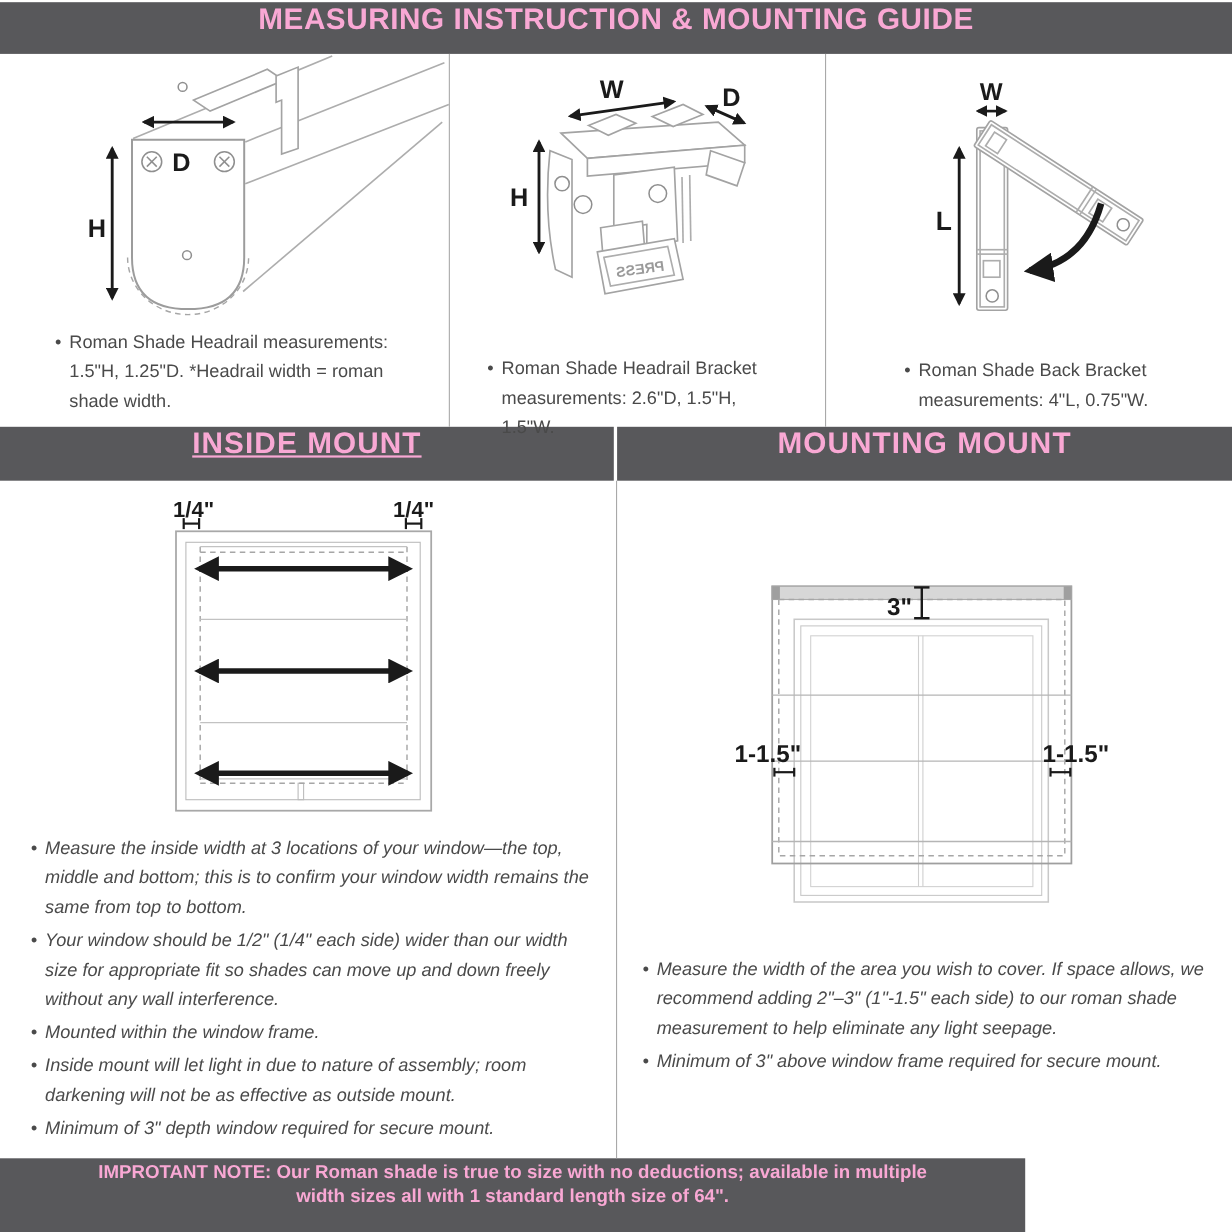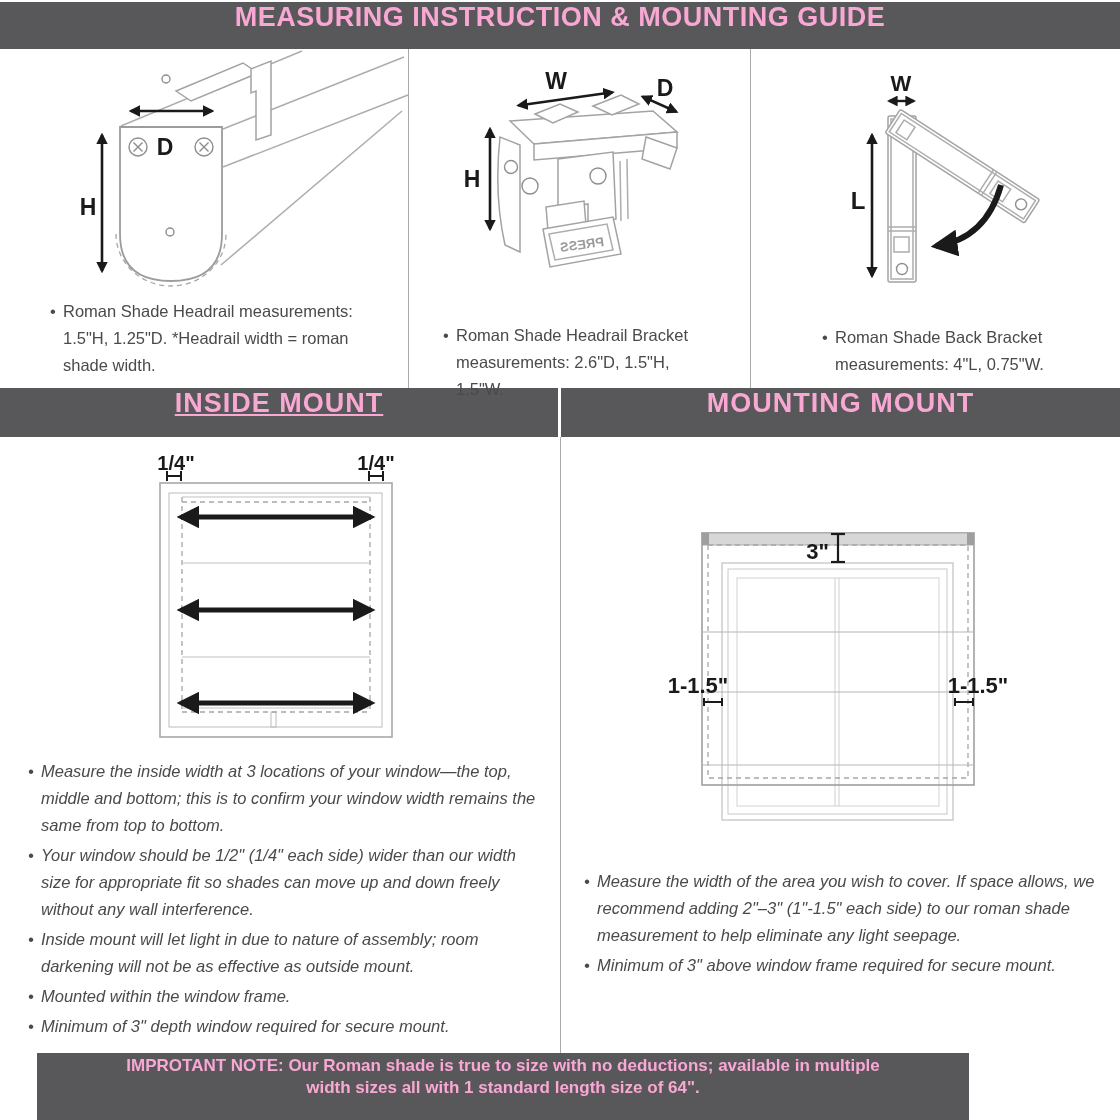--- a/index.html
+++ b/index.html
@@ -9,21 +9,21 @@
     font-family:"Liberation Sans","DejaVu Sans",sans-serif;
   }
   .bar {
     position:absolute; background:#58585b; color:#f9a8d4;
     display:flex; align-items:flex-start; justify-content:center;
     font-weight:bold;
   }
   #top-bar   { top:2px;    left:0;     width:1120px; height:47px; font-size:27px; letter-spacing:0.5px; }
   #inside-bar  { top:388px; left:0;     width:558px;  height:49px; font-size:27px; letter-spacing:1px;text-decoration:underline; }
   #outside-bar { top:388px; left:561px; width:559px;  height:49px; font-size:27px; letter-spacing:1px; }
-  #footer-bar { top:1053px; left:0; width:932px; height:67px; font-size:17px;margin-left:37px; }
+  #footer-bar { top:1053px; left:0; width:932px; height:67px; font-size:17px; }
   #footer-bar .note { max-width:800px; text-align:center; line-height:22px; padding-top:2px; }
 
   .vdiv { position:absolute; width:1px; background:#a9a9a9; }
   #panel-divider-1 { left:408px; top:49px; height:339px; }
   #panel-divider-2 { left:750px; top:49px; height:339px; }
   #column-divider  { left:560px; top:437px; height:616px; }
 
   .caption { position:absolute; font-size:16.5px; line-height:27px; }
   .bullet-item { position:relative; padding-left:13px; margin-bottom:3px; }
   .bullet-item::before { content:"\2022"; position:absolute; left:0; top:0; }
@@ -199,22 +199,22 @@
   </g>
   <g class="blk" stroke-width="5">
     <line x1="181" y1="77" x2="371" y2="77" marker-start="url(#ah)" marker-end="url(#ah)"></line>
     <line x1="181" y1="170" x2="371" y2="170" marker-start="url(#ah)" marker-end="url(#ah)"></line>
     <line x1="181" y1="263" x2="371" y2="263" marker-start="url(#ah)" marker-end="url(#ah)"></line>
   </g>
 </svg>
 <ul class="instructions" id="inside-instructions">
   <li class="bullet-item">Measure the inside width at 3 locations of your window—the top, middle and bottom; this is to confirm your window width remains the same from top to bottom.</li>
   <li class="bullet-item">Your window should be 1/2" (1/4" each side) wider than our width size for appropriate fit so shades can move up and down freely without any wall interference.</li>
+  <li class="bullet-item">Mounted within the window frame.</li>
   <li class="bullet-item">Inside mount will let light in due to nature of assembly; room darkening will not be as effective as outside mount.</li>
-  <li class="bullet-item">Mounted within the window frame.</li>
   <li class="bullet-item">Minimum of 3" depth window required for secure mount.</li>
 </ul>
 
 <svg class="diagram" id="svg-outside" width="559" height="400" viewBox="0 0 559 400">
   <g>
     <rect x="161" y="123" width="231" height="257" fill="none" stroke="#c9c9c9" stroke-width="1.4"></rect>
     <rect x="167" y="129" width="219" height="245" fill="none" stroke="#c9c9c9" stroke-width="1"></rect>
     <rect x="176" y="138" width="202" height="228" fill="none" stroke="#d2d2d2" stroke-width="1"></rect>
     <line x1="274" y1="138" x2="274" y2="366" stroke="#cfcfcf" stroke-width="1"></line>
     <line x1="278" y1="138" x2="278" y2="366" stroke="#cfcfcf" stroke-width="1"></line>

